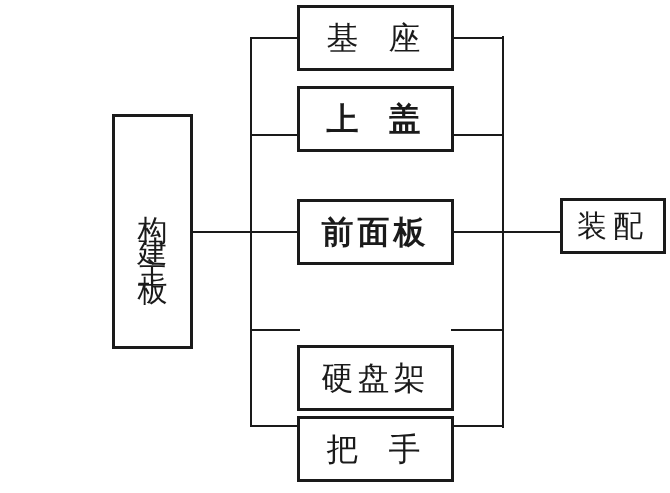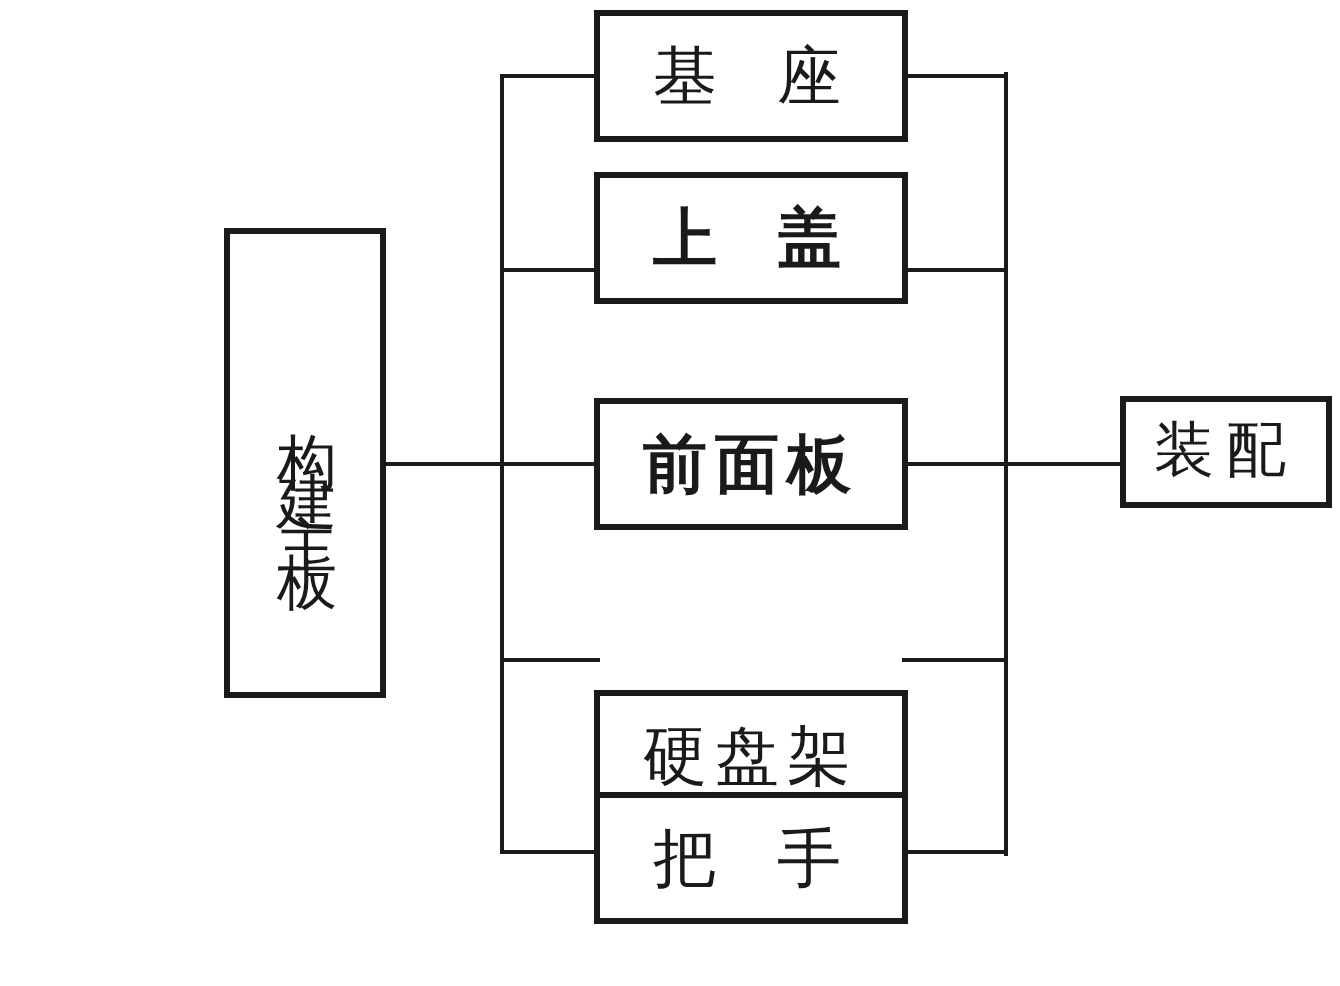--- a/index.html
+++ b/index.html
@@ -48,21 +48,21 @@
     font-size: 30px;
     letter-spacing: 20px;
     word-spacing: 0;
   }
   
   .part-box { left: 297px; width: 157px; height: 66px; }
   .part-0 { top: 5px; }
   .part-1 { top: 86px; font-weight: bold; }
   .part-2 { top: 199px; font-weight: bold; }
   .part-3 { top: 297px; margin-top: 48px; }
-  .part-4 { top: 396px; }
+  .part-4 { top: 416px; }
   
   .output-box {
     left: 560px; top: 198px; width: 106px; height: 56px;
   }
   .output-box .node-label { font-size: 30px; letter-spacing: 6px; }
   
   .hline, .vline {
     position: absolute;
     background: var(--line-color);
   }

